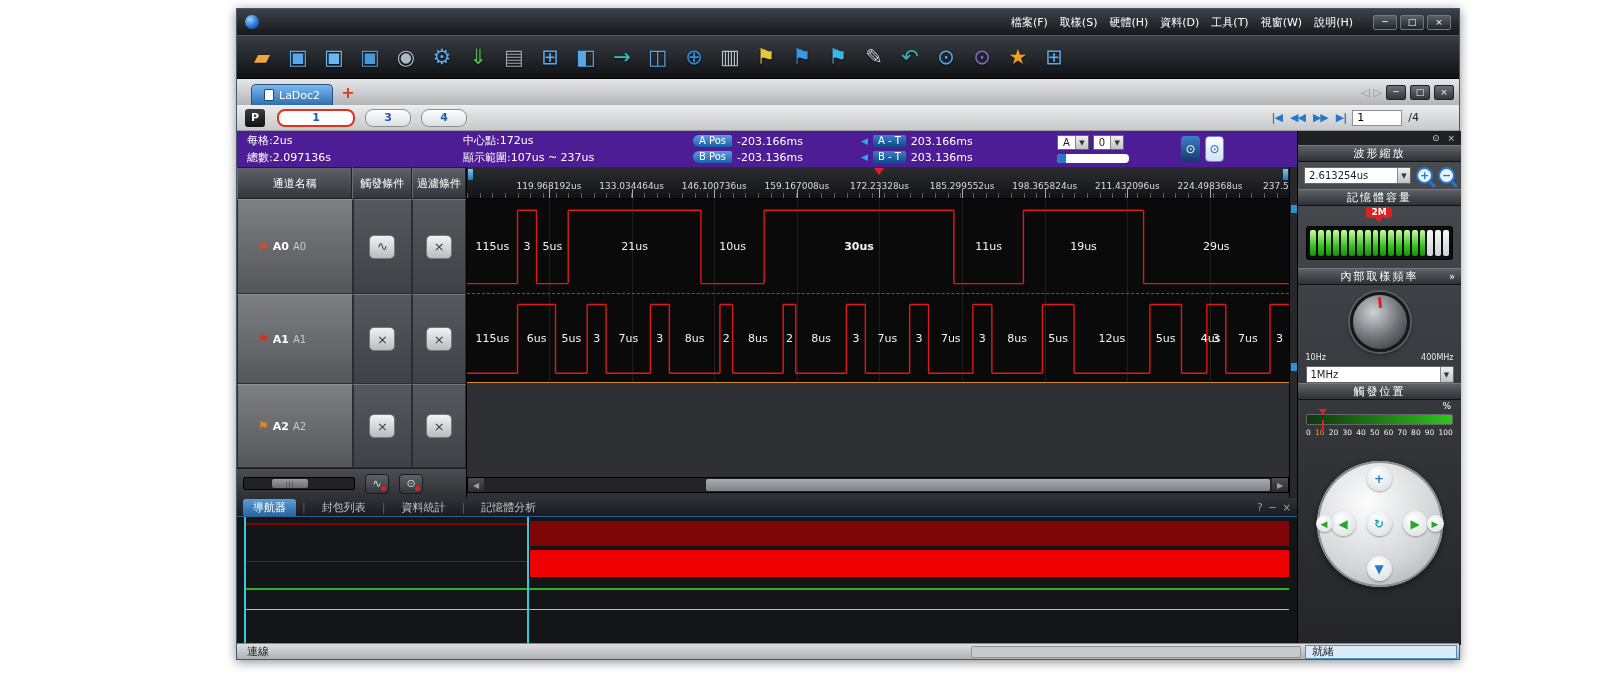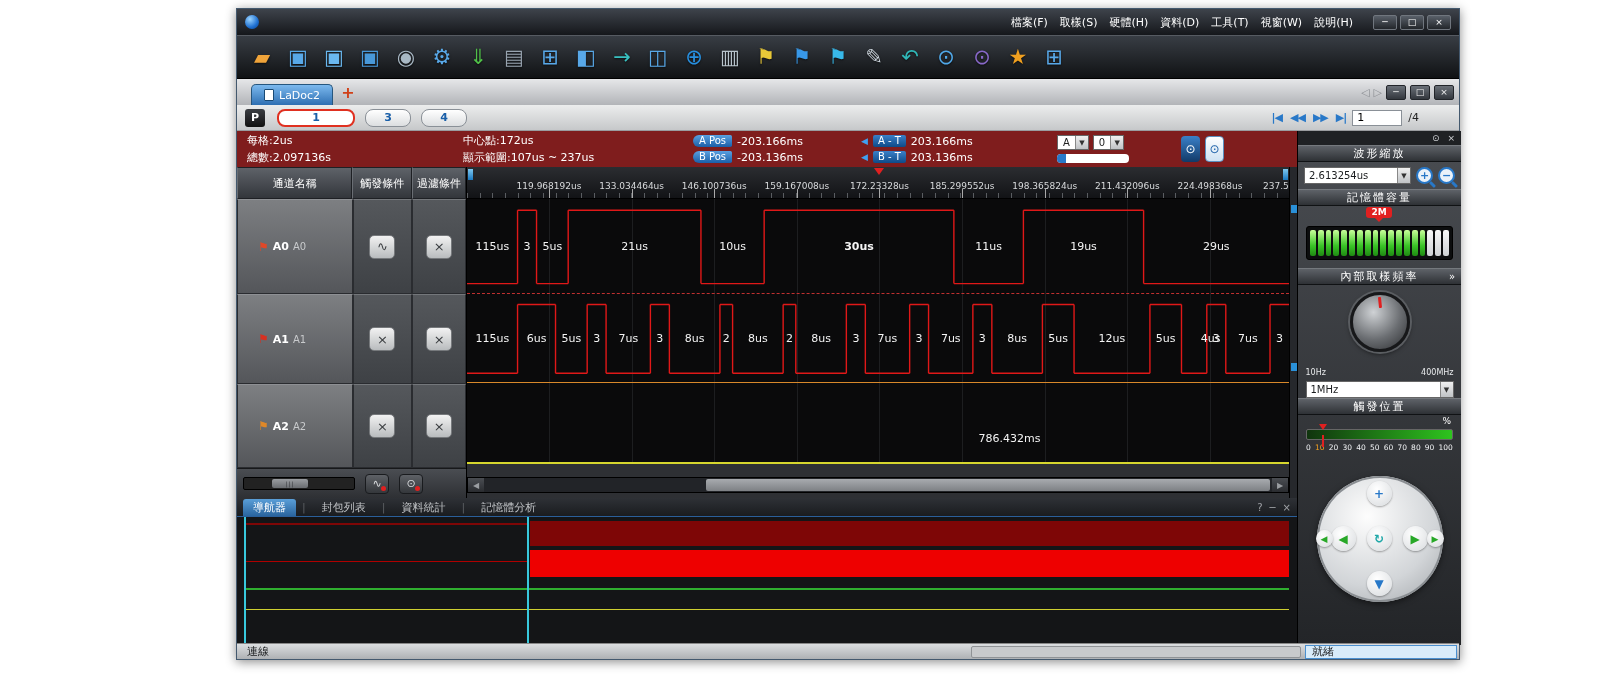--- a/index.html
+++ b/index.html
@@ -31,21 +31,21 @@
 .pagebar{position:absolute;top:96px;left:0;right:0;height:26px;background:linear-gradient(#eceded,#c6c8ca);display:flex;align-items:center;gap:6px;padding:0 40px 0 8px;border-bottom:1px solid #9a9c9f}
 .pbtn{width:20px;height:18px;background:linear-gradient(#3a3d42,#111);color:#fff;font-size:11px;font-weight:bold;display:flex;align-items:center;justify-content:center;border-radius:3px}
 .pages{display:flex;gap:10px;margin-left:6px}
 .pagebtn{min-width:46px;height:18px;display:flex;align-items:center;justify-content:center;background:linear-gradient(#fff,#dcdee0);border:1px solid #8a9097;border-radius:8px;color:#1a5fa8;font-size:11px;font-weight:bold}
 .pagebtn.active{min-width:78px;border:2px solid #e03020;background:#fff}
 .pagenav{margin-left:auto;display:flex;gap:8px;color:#2878c8;font-weight:bold;font-size:11px;letter-spacing:-1px}
 .pageinput{width:50px;height:16px;border:1px solid #8a9097;font-size:11px;padding:0 4px;background:#fff;font-family:inherit}
 .ptotal{font-size:11px;color:#222}
 
 
-.infobar{position:absolute;top:122px;left:0;width:1060px;height:36px;background:#7f1d1d;color:#fff;font-size:11px;display:flex;align-items:center}
+.infobar{position:absolute;top:122px;left:0;width:1060px;height:36px;background:#4c1d95;color:#fff;font-size:11px;display:flex;align-items:center}
 .icol{display:flex;flex-direction:column;justify-content:center;gap:2px;height:100%}
 .icol1{width:226px;padding-left:10px}
 .icol2{width:230px}
 .icol3{width:168px}
 .icol4{width:188px}
 .inforow{display:flex;align-items:center;gap:5px;height:14px}
 .tag{background:linear-gradient(#5aa0e0,#1a5fa8);border-radius:7px 2px 2px 7px;padding:0 6px 1px;font-size:10px;white-space:nowrap}
 .dtag{background:linear-gradient(#3a80c8,#0e4a88);border-radius:2px;padding:0 5px 1px;font-size:10px;white-space:nowrap}
 .arr{color:#40a0f0;font-size:9px}
 .val{font-size:11px}
@@ -133,21 +133,21 @@
 .mag::after{content:"";position:absolute;right:-5px;bottom:-4px;width:7px;height:3px;background:#2878c8;transform:rotate(45deg);border-radius:1px}
 .gaugeblock{position:relative;height:62px;padding-top:20px}
 .badge2m{position:absolute;top:1px;left:42%;background:#e02020;color:#fff;font-size:9px;font-weight:bold;padding:0 5px 1px;border-radius:3px;z-index:2}
 .badge2m::after{content:"";position:absolute;left:50%;bottom:-4px;transform:translateX(-50%);border-left:4px solid transparent;border-right:4px solid transparent;border-top:4px solid #e02020}
 .ledbar{margin:0 8px;height:34px;background:#0c0d0e;border:1px solid #000;border-radius:3px;display:flex;align-items:center;gap:2px;padding:0 3px}
 .led{flex:1;height:26px;border-radius:2px;background:linear-gradient(#f8f8f8,#cfd2d5)}
 .led.lit{background:linear-gradient(#c8ff9a,#3ac427 60%,#1e8a12)}
 .knobblock{padding-top:7px;display:flex;flex-direction:column;align-items:center}
 .knob{width:60px;height:60px;border-radius:50%;background:radial-gradient(circle at 38% 32%,#cfd2d5,#6a6d71 55%,#2a2c2f);border:3px solid #17181a;box-shadow:0 0 0 2px #5a5d61,0 2px 5px rgba(0,0,0,.6);position:relative}
 .needle{position:absolute;left:50%;top:2px;width:3px;height:11px;background:#e02020;transform:translateX(-50%) rotate(-6deg);border-radius:1px}
-.knoblabels{width:148px;display:flex;justify-content:space-between;font-size:8px;color:#e8eaec;margin-top:16px}
+.knoblabels{width:148px;display:flex;justify-content:space-between;font-size:8px;color:#e8eaec;margin-top:1px}
 .freqselrow{width:148px;margin-top:4px;display:flex}
 .trigblock{position:relative;padding:14px 8px 0}
 .trigpct{position:absolute;top:1px;right:10px;font-size:9px}
 .trigslider{position:relative;height:11px;background:linear-gradient(90deg,#10340e,#2ec41e);border:1px solid #666;border-radius:2px}
 .trigmarker{position:absolute;top:-6px;transform:translateX(-50%);width:0;height:0;border-left:4px solid transparent;border-right:4px solid transparent;border-top:6px solid #e02020}
 .trigmarker::after{content:"";position:absolute;left:-1px;top:5px;width:2px;height:12px;background:#e02020}
 .trigticks{display:flex;justify-content:space-between;font-size:7.5px;color:#f0f2f4;margin-top:3px}
 .ttick.hl{color:#f0a020;font-weight:normal}
 .padblock{display:flex;justify-content:center;margin-top:24px}
 .pad{position:relative;width:126px;height:126px;border-radius:50%;background:radial-gradient(circle at 40% 32%,#fdfdfd,#d2d5d8 60%,#9fa3a7);box-shadow:0 2px 6px rgba(0,0,0,.5),inset 0 0 0 2px #8a8e92}
@@ -427,23 +427,20 @@
             <div class="wlabel" style="left: 78.46%;">12us</div>
             <div class="wlabel" style="left: 85%;">5us</div>
             <div class="wlabel" style="left: 88.46%; padding-left: 33px;">4us</div>
             <div class="wlabel" style="left: 91.15%;">3</div>
             <div class="wlabel" style="left: 95%;">7us</div>
             <div class="wlabel" style="left: 98.85%;">3</div>
             <svg viewBox="0 0 1000 100" preserveAspectRatio="none" class="wsvg">
               <path d="M 0.0 90 L 61.5 90 M 61.5 12 L 61.5 90 M 61.5 12 L 107.7 12 M 107.7 12 L 107.7 90 M 107.7 90 L 146.2 90 M 146.2 12 L 146.2 90 M 146.2 12 L 169.2 12 M 169.2 12 L 169.2 90 M 169.2 90 L 223.1 90 M 223.1 12 L 223.1 90 M 223.1 12 L 246.2 12 M 246.2 12 L 246.2 90 M 246.2 90 L 307.7 90 M 307.7 12 L 307.7 90 M 307.7 12 L 323.1 12 M 323.1 12 L 323.1 90 M 323.1 90 L 384.6 90 M 384.6 12 L 384.6 90 M 384.6 12 L 400.0 12 M 400.0 12 L 400.0 90 M 400.0 90 L 461.5 90 M 461.5 12 L 461.5 90 M 461.5 12 L 484.6 12 M 484.6 12 L 484.6 90 M 484.6 90 L 538.5 90 M 538.5 12 L 538.5 90 M 538.5 12 L 561.5 12 M 561.5 12 L 561.5 90 M 561.5 90 L 615.4 90 M 615.4 12 L 615.4 90 M 615.4 12 L 638.5 12 M 638.5 12 L 638.5 90 M 638.5 90 L 700.0 90 M 700.0 12 L 700.0 90 M 700.0 12 L 738.5 12 M 738.5 12 L 738.5 90 M 738.5 90 L 830.8 90 M 830.8 12 L 830.8 90 M 830.8 12 L 869.2 12 M 869.2 12 L 869.2 90 M 869.2 90 L 900.0 90 M 900.0 12 L 900.0 90 M 900.0 12 L 923.1 12 M 923.1 12 L 923.1 90 M 923.1 90 L 976.9 90 M 976.9 12 L 976.9 90 M 976.9 12 L 1000.0 12 " stroke="#e01818" fill="none" stroke-width="1.4" vector-effect="non-scaling-stroke"></path>
             </svg>
           </div>
-          <div class="wrow wr2">
-            <div class="wlabel" style="left: 66%; top: 70%;">786.432ms</div>
-          </div>
         </div>
     <div class="wscroll">
       <span class="wsbtn lft">◀</span>
       <div class="wsthumb"></div>
       <span class="wsbtn rgt">▶</span>
     </div>
   </div>
 
   <div class="vstrip">
     <span class="vmark" style="top:38px"></span>

